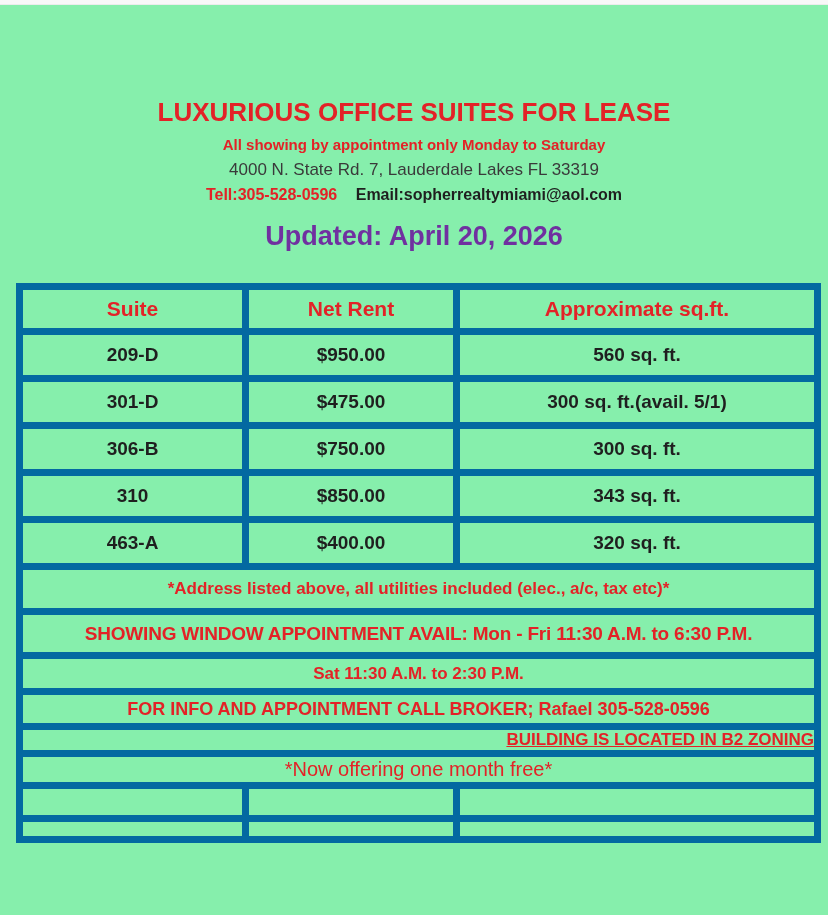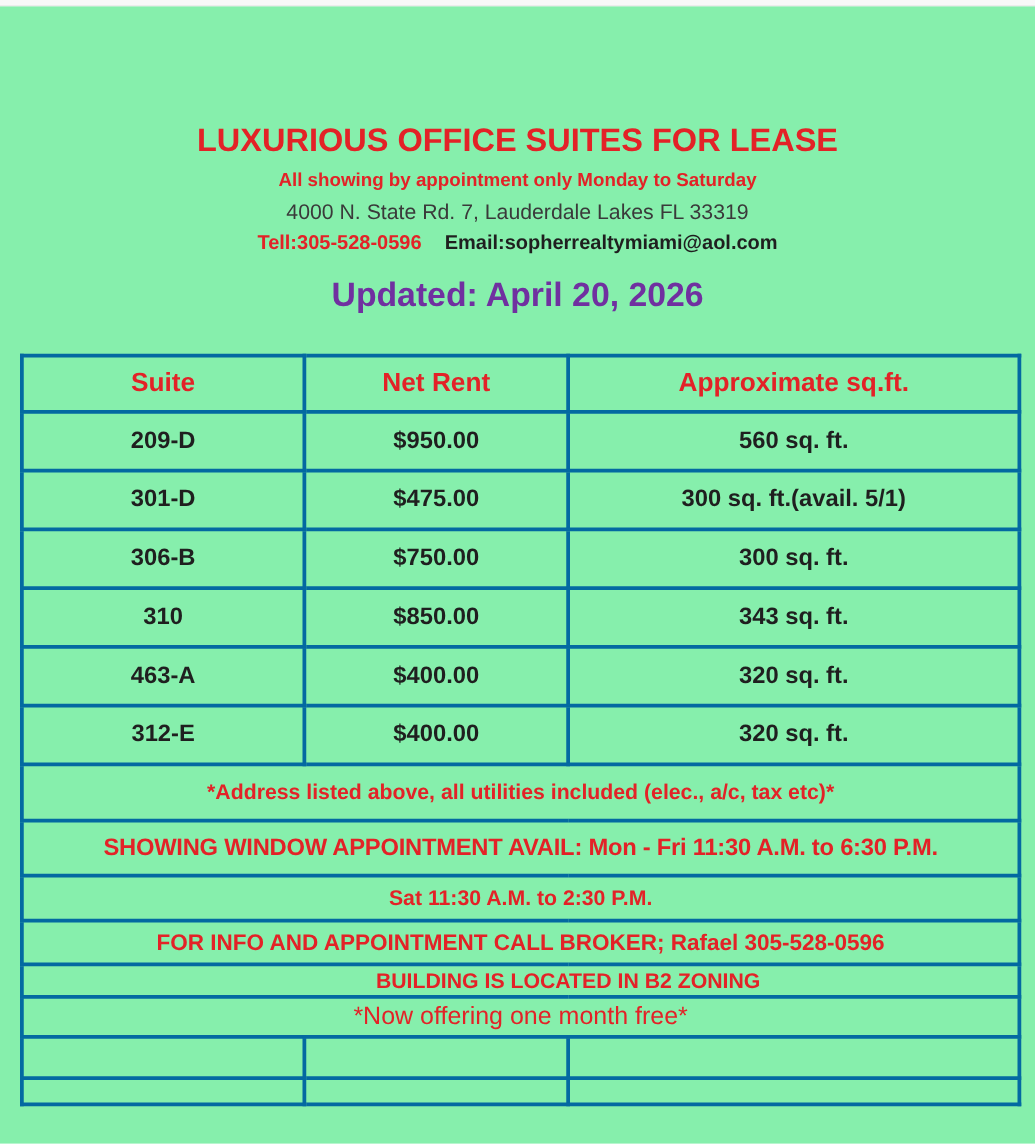--- a/index.html
+++ b/index.html
@@ -65,21 +65,21 @@
   table.lease {
     border-collapse: collapse;
     table-layout: fixed;
     width: 798px;
     margin: 31px 0 0 16px;
   }
   table.lease col.c1 { width: 226px; }
   table.lease col.c2 { width: 211px; }
   table.lease col.c3 { width: 361px; }
   table.lease td, table.lease th {
-    border: 3px solid #0369a1;
+    border: 7px solid #0369a1;
     text-align: center;
     vertical-align: middle;
     padding: 0;
     overflow: hidden;
     white-space: nowrap;
   }
   tr.hdr      { height: 45px; }
   tr.datarow  { height: 47px; }
   tr.hdr th {
     font-size: 21px;
@@ -101,21 +101,21 @@
   tr.empty-short     { height: 21px; }
 
   td.note {
     font-weight: bold;
     color: #e32227;
   }
   tr.note-utilities td { font-size: 17px; }
   tr.note-showing  td  { font-size: 19px; letter-spacing: -0.2px; }
   tr.note-sat      td  { font-size: 17px; }
   tr.note-broker   td  { font-size: 18px; }
-  tr.note-zoning   td  { font-size: 17px; text-align: center; padding-left: 76px; }
+  tr.note-zoning   td  { font-size: 17px; text-align: right; padding-left: 76px; text-decoration: underline; }
   tr.note-promo    td  {
     font-size: 20px;
     font-weight: 400;
     color: #e32227;
   }
 </style>
 </head>
 <body>
 
 <div id="page">
@@ -164,25 +164,20 @@
     <tr class="datarow">
       <td>310</td>
       <td>$850.00</td>
       <td>343 sq. ft.</td>
     </tr>
     <tr class="datarow">
       <td>463-A</td>
       <td>$400.00</td>
       <td>320 sq. ft.</td>
     </tr>
-    <tr class="datarow">
-      <td>312-E</td>
-      <td>$400.00</td>
-      <td>320 sq. ft.</td>
-    </tr>
 
     <tr class="note-utilities">
       <td class="note" colspan="3">*Address listed above, all utilities included (elec., a/c, tax etc)*</td>
     </tr>
     <tr class="note-showing">
       <td class="note" colspan="3">SHOWING WINDOW APPOINTMENT AVAIL: Mon - Fri 11:30 A.M. to 6:30 P.M.</td>
     </tr>
     <tr class="note-sat">
       <td class="note" colspan="3">Sat 11:30 A.M. to 2:30 P.M.</td>
     </tr>

